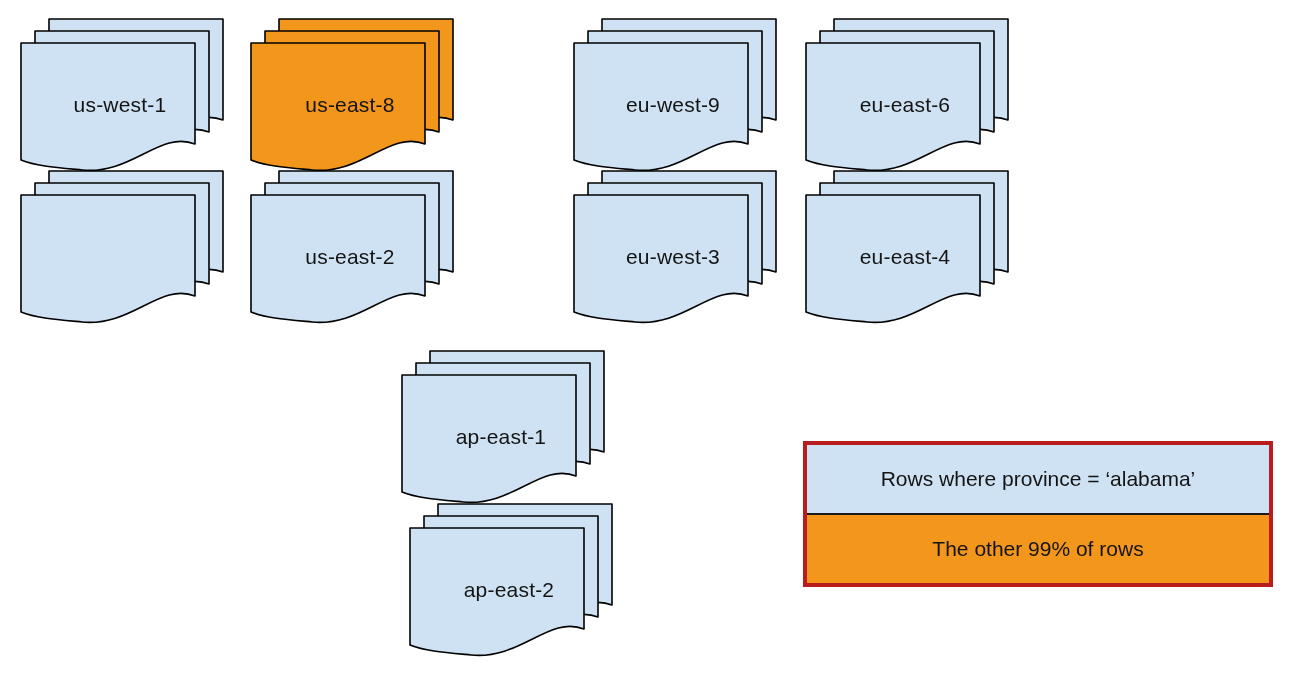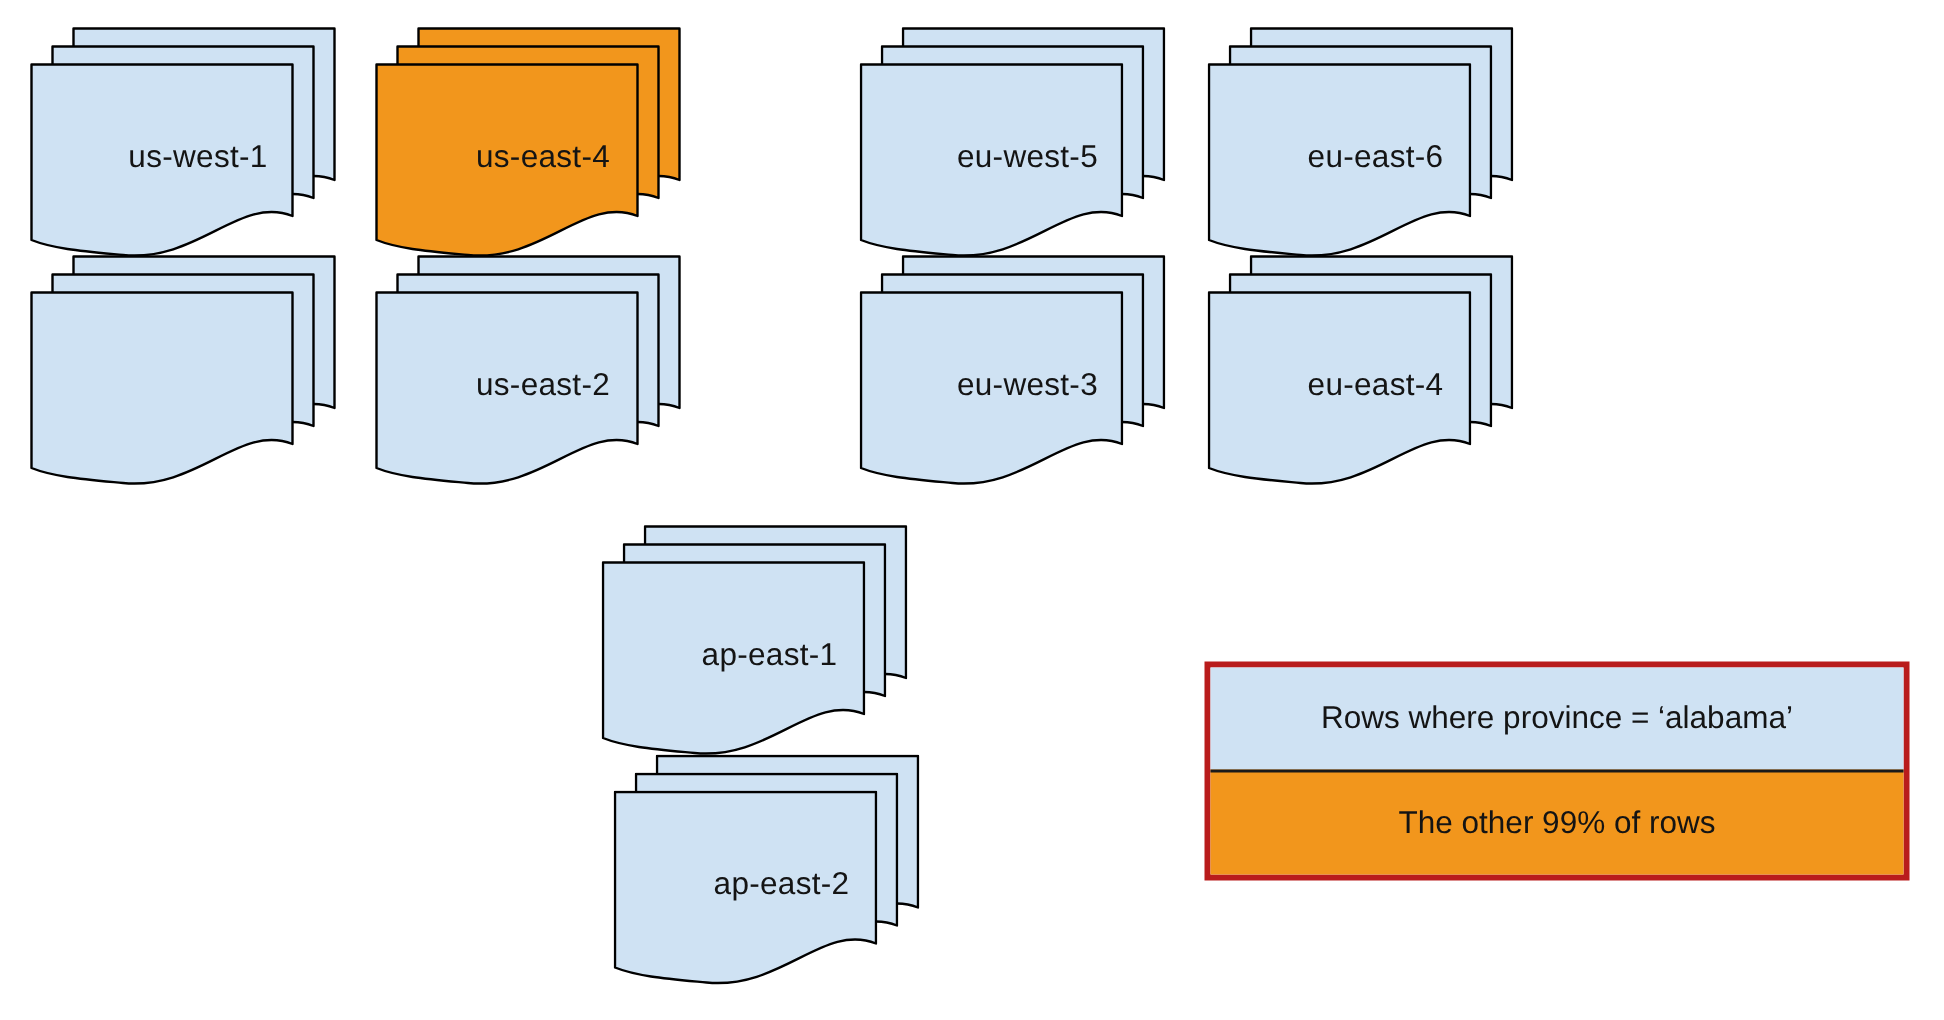--- a/index.html
+++ b/index.html
@@ -35,21 +35,21 @@
     fill: var(--blue, #cfe2f3);
     stroke: var(--stroke, #000);
     stroke-width: 1.6;
     stroke-linejoin: round;
   }
   .stack[data-variant="highlighted"] .doc path {
     fill: var(--orange, #f2961c);
   }
   .stack .label {
     position: absolute;
-    left: 12px;
+    left: 0;
     top: 24px;
     width: 200px;
     height: 126px;
     display: flex;
     align-items: center;
     justify-content: center;
     font-size: 21px;
     letter-spacing: 0.2px;
     pointer-events: none;
     text-align: center;
@@ -109,34 +109,34 @@
   <div class="stack pos-use1" data-variant="highlighted">
     <svg class="doc back" viewBox="0 0 176 132">
         <path d="M1 1 L175 1 L175 102 C140 88 112 133 62 128 C36 125.5 16 124 1 118 Z"></path>
       </svg>
     <svg class="doc mid" viewBox="0 0 176 132">
         <path d="M1 1 L175 1 L175 102 C140 88 112 133 62 128 C36 125.5 16 124 1 118 Z"></path>
       </svg>
     <svg class="doc front" viewBox="0 0 176 132">
         <path d="M1 1 L175 1 L175 102 C140 88 112 133 62 128 C36 125.5 16 124 1 118 Z"></path>
       </svg>
-    <div class="label">us-east-4</div>
+    <div class="label">us-east-8</div>
   </div>
 
   <div class="stack pos-euw1" data-variant="normal">
     <svg class="doc back" viewBox="0 0 176 132">
         <path d="M1 1 L175 1 L175 102 C140 88 112 133 62 128 C36 125.5 16 124 1 118 Z"></path>
       </svg>
     <svg class="doc mid" viewBox="0 0 176 132">
         <path d="M1 1 L175 1 L175 102 C140 88 112 133 62 128 C36 125.5 16 124 1 118 Z"></path>
       </svg>
     <svg class="doc front" viewBox="0 0 176 132">
         <path d="M1 1 L175 1 L175 102 C140 88 112 133 62 128 C36 125.5 16 124 1 118 Z"></path>
       </svg>
-    <div class="label">eu-west-5</div>
+    <div class="label">eu-west-9</div>
   </div>
 
   <div class="stack pos-eue1" data-variant="normal">
     <svg class="doc back" viewBox="0 0 176 132">
         <path d="M1 1 L175 1 L175 102 C140 88 112 133 62 128 C36 125.5 16 124 1 118 Z"></path>
       </svg>
     <svg class="doc mid" viewBox="0 0 176 132">
         <path d="M1 1 L175 1 L175 102 C140 88 112 133 62 128 C36 125.5 16 124 1 118 Z"></path>
       </svg>
     <svg class="doc front" viewBox="0 0 176 132">

